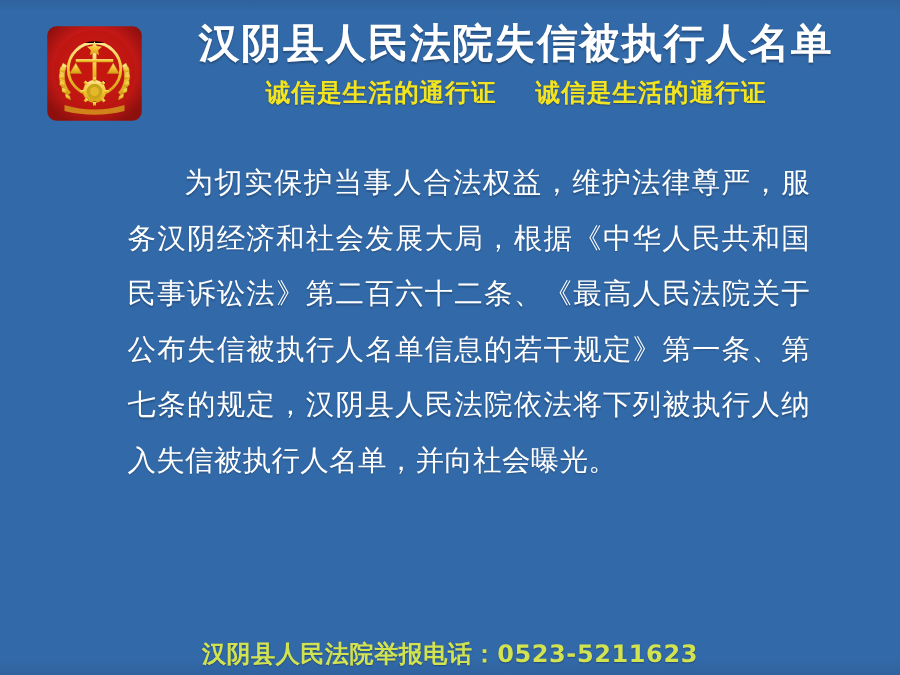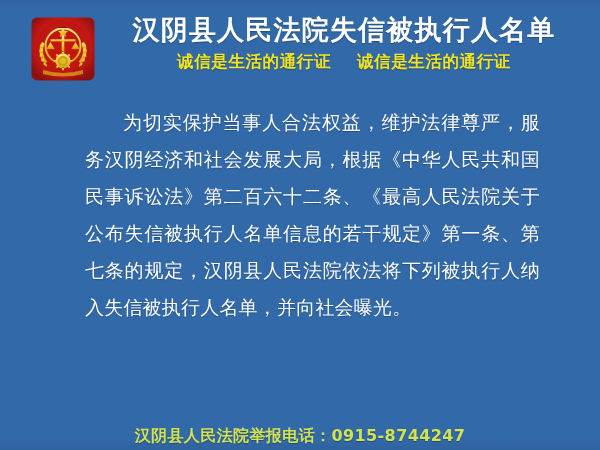--- a/index.html
+++ b/index.html
@@ -182,15 +182,15 @@
     <div class="title-block">
       <div class="main-title">汉阴县人民法院失信被执行人名单</div>
       <div class="sub-title">
         <span>诚信是生活的通行证</span><span class="gap"></span><span>诚信是生活的通行证</span>
       </div>
     </div>
   </div>
 
   <div class="body-text">为切实保护当事人合法权益，维护法律尊严，服务汉阴经济和社会发展大局，根据《中华人民共和国民事诉讼法》第二百六十二条、《最高人民法院关于公布失信被执行人名单信息的若干规定》第一条、第七条的规定，汉阴县人民法院依法将下列被执行人纳入失信被执行人名单，并向社会曝光。</div>
 
-  <div class="footer">汉阴县人民法院举报电话：0915-8744247</div>
+  <div class="footer">汉阴县人民法院举报电话：0523-5211623</div>
 
 </div>
 
 </body></html>

